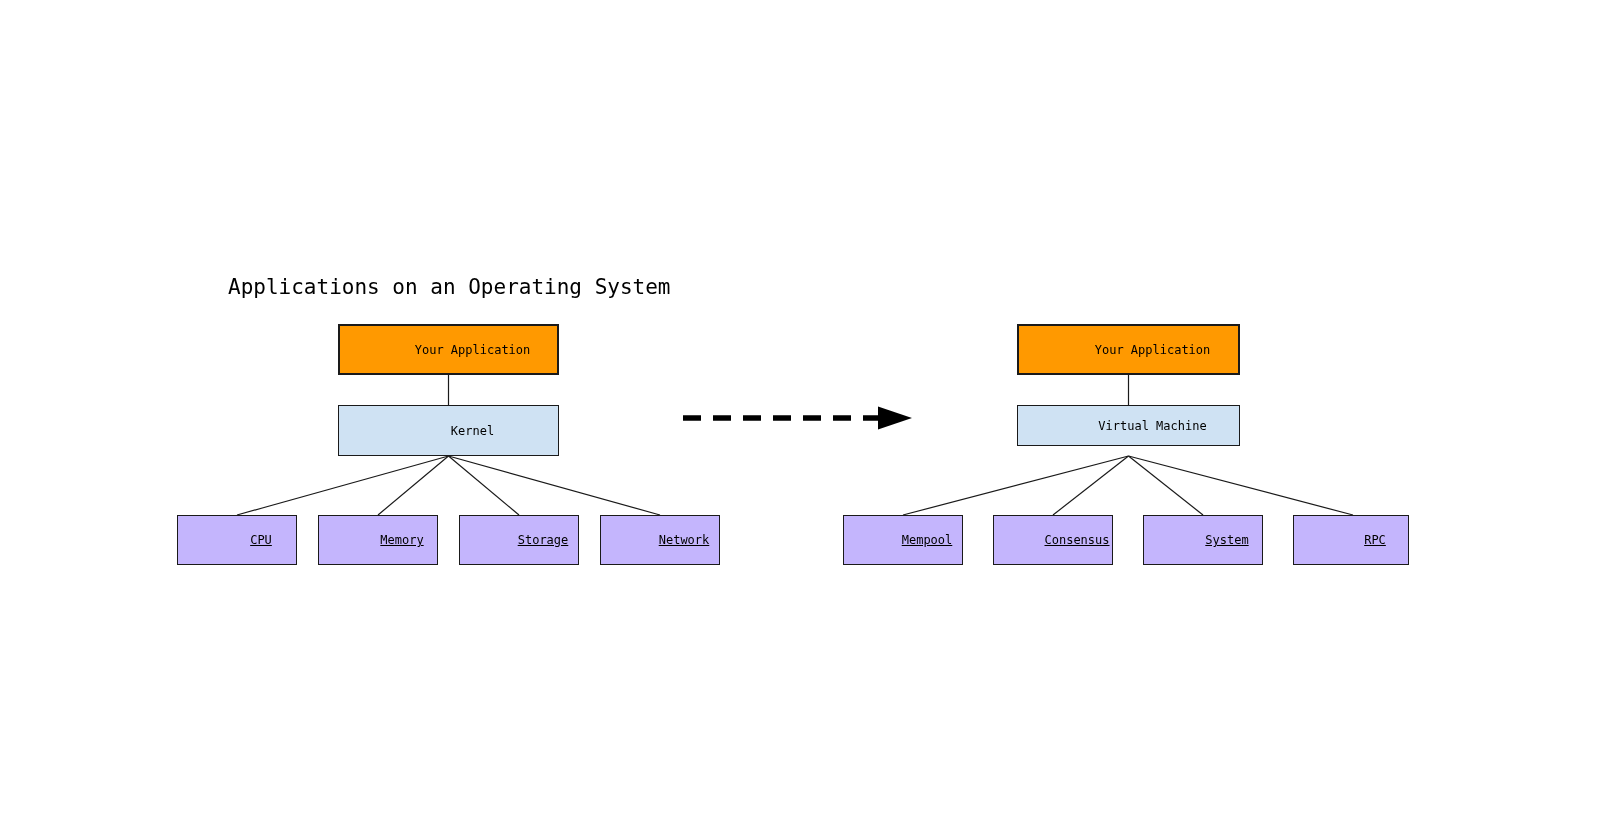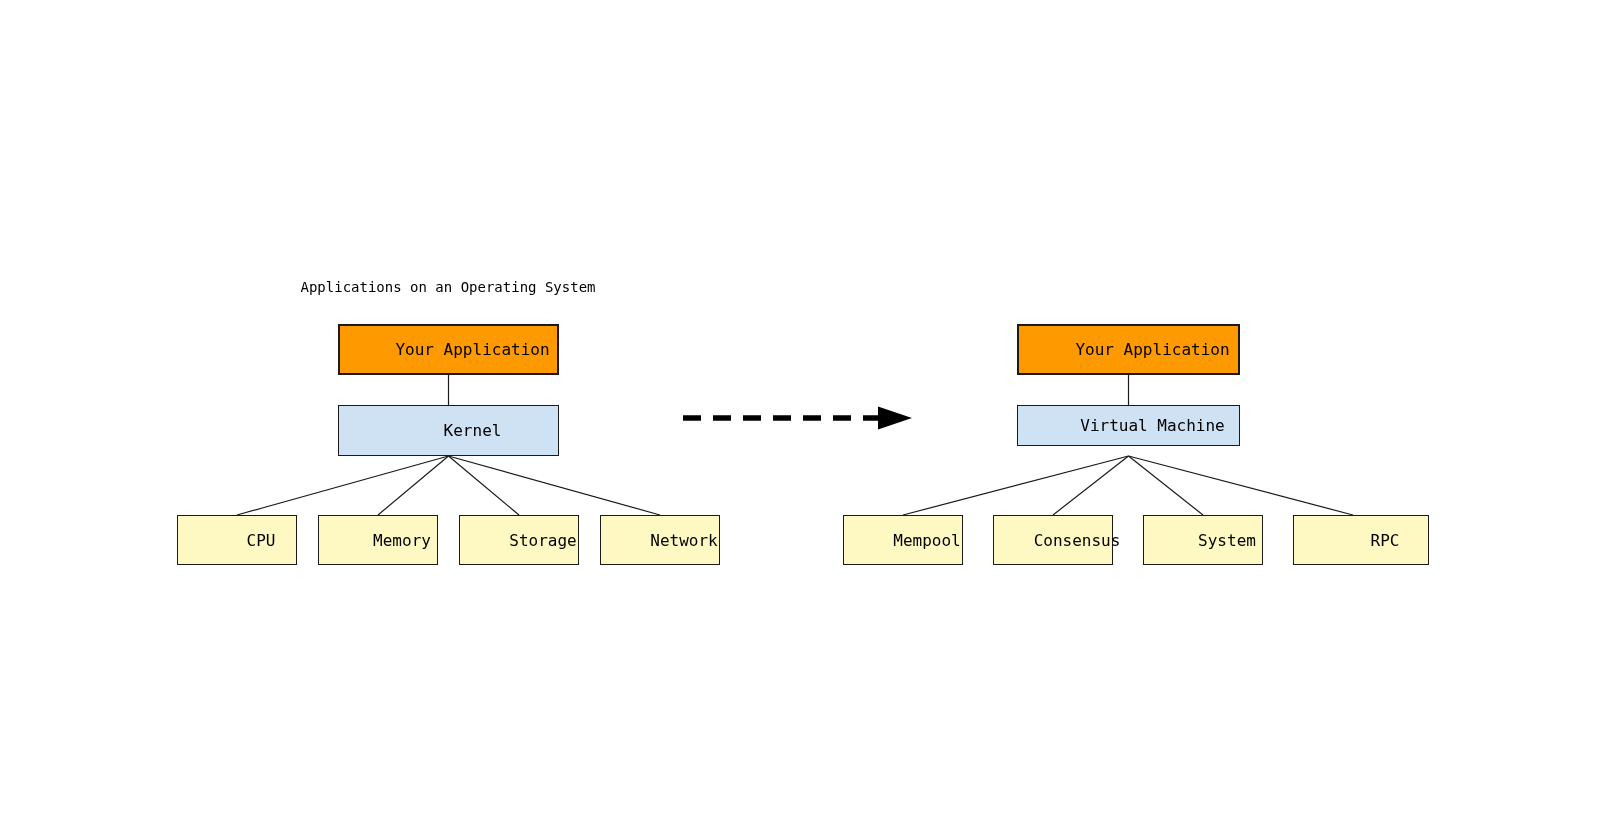--- a/index.html
+++ b/index.html
@@ -21,45 +21,46 @@
     left: 0;
     top: 0;
     width: 1600px;
     height: 836px;
     pointer-events: none;
   }
   .diagram-title {
     position: absolute;
     width: 440px;
     text-align: center;
-    font-size: 14px;
+    font-size: 21px;
     line-height: 20px;
     white-space: nowrap;
   }
   .node {
     position: absolute;
     box-sizing: border-box;
     display: flex;
     align-items: center;
     justify-content: center;
-    font-size: 16px;
+    font-size: 12px;
     white-space: nowrap;
     padding-left: 48px;
   }
   .node-app {
     background: #ff9900;
     border: 2px solid #1a1a1a;
   }
   .node-platform {
     background: #cfe2f3;
     border: 1.5px solid #1a1a1a;
   }
   .node-component {
-    background: #fef9c3;
+    background: #c4b5fd;
     border: 1.5px solid #1a1a1a;
+    text-decoration: underline;
   }
   .conn {
     stroke: #1a1a1a;
     stroke-width: 1.2;
   }
   .arrow-dash {
     stroke: #000000;
     stroke-width: 5.5;
     stroke-dasharray: 18 12;
   }
@@ -104,15 +105,15 @@
   <div class="node node-component" style="left:600px; top:515px; width:120px; height:50px;">Network</div>
 
 
   <div class="node node-app" style="left:1017px; top:324px; width:223px; height:51px;">Your Application</div>
 
   <div class="node node-platform" style="left:1017px; top:405px; width:223px; height:41px;">Virtual Machine</div>
 
   <div class="node node-component" style="left:993px; top:515px; width:120px; height:50px;">Consensus</div>
   <div class="node node-component" style="left:843px; top:515px; width:120px; height:50px;">Mempool</div>
   <div class="node node-component" style="left:1143px; top:515px; width:120px; height:50px;">System</div>
-  <div class="node node-component" style="left:1293px; top:515px; width:136px; height:50px;">RPC</div>
+  <div class="node node-component" style="left:1293px; top:515px; width:116px; height:50px;">RPC</div>
 
 </div>
 
 </body></html>

